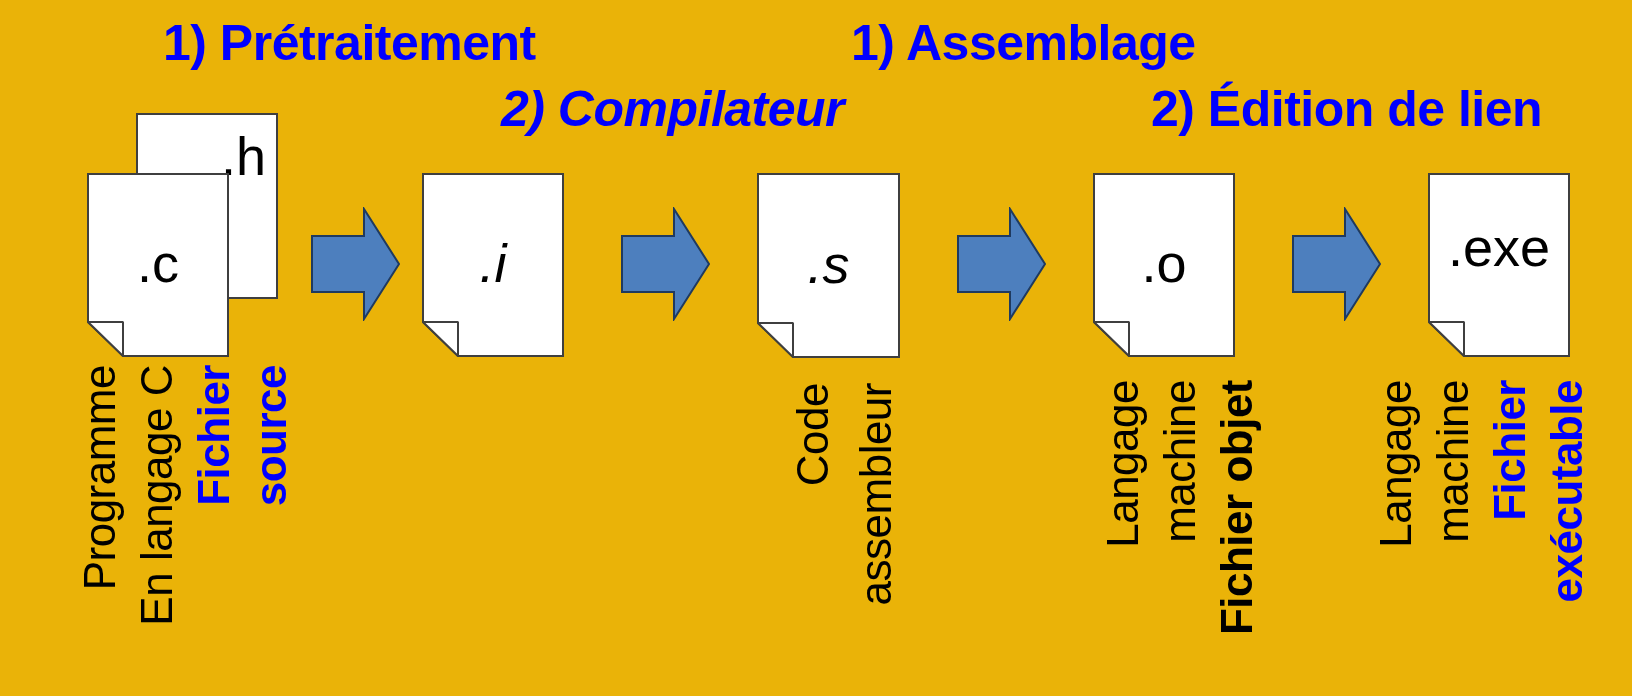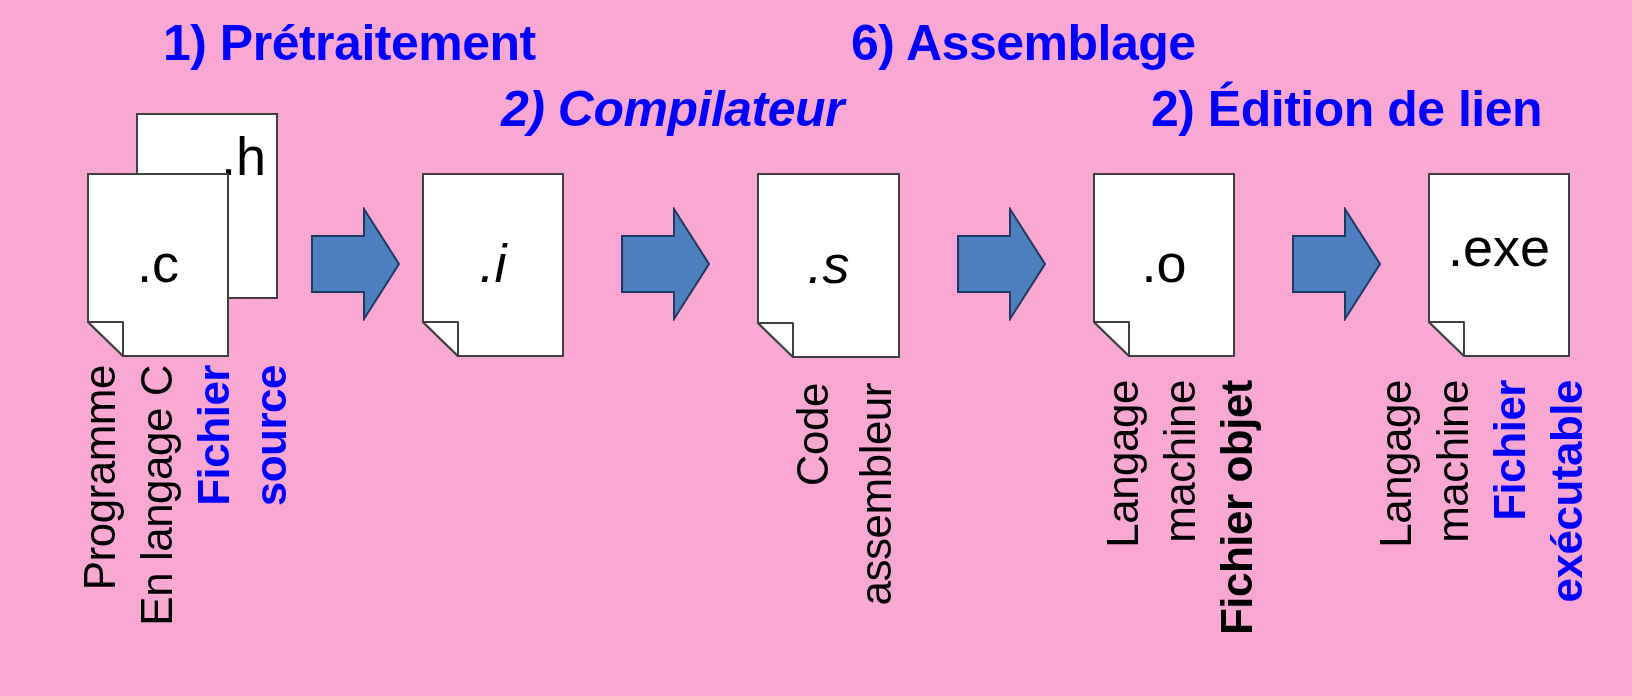--- a/index.html
+++ b/index.html
@@ -1,20 +1,20 @@
 <!DOCTYPE html>
 <html><head>
 <meta charset="utf-8">
 <style>
   html,body{margin:0;padding:0;background:#ffffff;}
   #stage{
     position:relative;
     width:1632px;height:696px;
     overflow:hidden;
-    background:#f9a8d4;
+    background:#eab308;
     font-family:"Liberation Sans", sans-serif;
   }
   
   .heading{
     position:absolute;
     color:#0000FF;
     font-size:50px;
     font-weight:bold;
     line-height:1;
     letter-spacing:-0.5px;
@@ -76,21 +76,21 @@
   .cap-blue{color:#0000FF;font-weight:bold;}
   .cap-boldblack{font-weight:bold;}
 </style>
 </head>
 <body>
 
 <div id="stage">
 
   <div class="heading" id="heading-1">1) Prétraitement</div>
   <div class="heading" id="heading-2">2) Compilateur</div>
-  <div class="heading" id="heading-3">6) Assemblage</div>
+  <div class="heading" id="heading-3">1) Assemblage</div>
   <div class="heading" id="heading-4">2) Édition de lien</div>
 
   <div class="doc" id="doc-h">
     <svg width="142" height="186" viewBox="0 0 142 186">
       <path d="M1 1 H141 V185 H36 L1 151 Z" fill="#ffffff" stroke="#3f3f3f" stroke-width="2"></path>
       <path d="M1 151 H36 V185 Z" fill="#ffffff" stroke="#3f3f3f" stroke-width="2" stroke-linejoin="bevel"></path>
     </svg>
     <span class="ext ext-topright">.h</span>
   </div>
 

